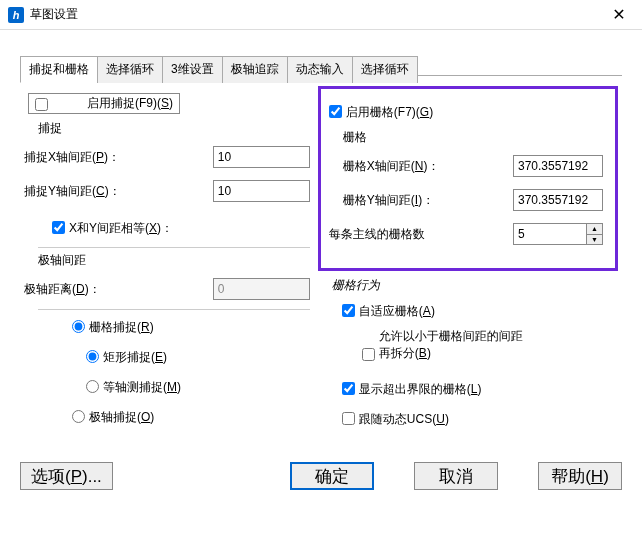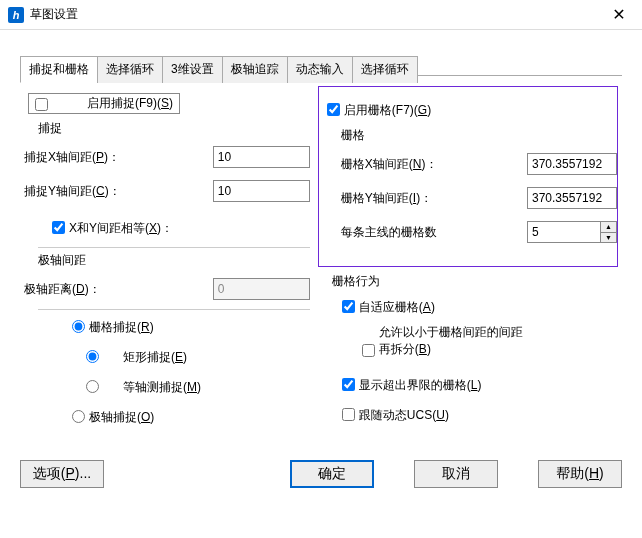--- a/index.html
+++ b/index.html
@@ -68,43 +68,43 @@
     gap: 0;
   }
   .col {
     flex: 1;
     padding: 6px 4px;
   }
   .col.right {
     flex: 1.05;
   }
   .highlight-box {
-    border: 1px solid #6d28d9;
-    padding: 6px 0 14px 8px;
+    border: 3px solid #6d28d9;
+    padding: 6px 12px 14px 8px;
     margin-bottom: 6px;
   }
   .row-line {
     display: flex;
     align-items: center;
     margin: 4px 0;
     height: 26px;
   }
   .enable-snap {
     border: 1px solid #888;
     padding: 1px 6px;
     display: inline-flex;
     align-items: flex-end;
     gap: 35px;
   }
   .group-label {
     margin: 4px 0 2px 14px;
   }
   .indent1 { margin-left: 28px; }
   .indent2 { margin-left: 48px; }
-  .indent3 { margin-left: 62px; gap: 20px; }
+  .indent3 { margin-left: 62px; }
   .field-row {
     display: flex;
     align-items: center;
     margin: 6px 0;
     height: 28px;
   }
   .field-row .lbl { flex: 1; }
   .txt {
     width: 90px;
     height: 22px;
@@ -147,21 +147,21 @@
     padding: 20px 20px 12px 20px;
     gap: 40px;
     align-items: center;
   }
   .footer .spacer { flex: 1; }
   .btn {
     min-width: 84px;
     height: 28px;
     border: 1px solid #888;
     background: #eee;
-    font-size: 14px;
+    font-size: 17px;
     font-family: inherit;
     padding: 0 10px;
   }
   .btn.primary {
     border: 2px solid #0066cc;
     background: #eee;
   }
   hr.sep {
     border: none;
     border-top: 1px solid #ccc;
@@ -248,33 +248,33 @@
       <div style="margin:2px 0 2px 14px;">栅格</div>
 
       <div class="field-row" style="margin-left:14px;">
         <span class="lbl">栅格X轴间距(<span class="underline">N</span>)：</span>
         <input class="txt" value="370.3557192" style="">
       </div>
       <div class="field-row" style="margin-left:14px;gap:8px;">
         <span class="lbl">栅格Y轴间距(<span class="underline">I</span>)：</span>
         <input class="txt" value="370.3557192" style="">
       </div>
-      <div class="field-row" style="margin-left:14px;">
+      <div class="field-row" style="">
         <span class="lbl">每条主线的栅格数</span>
         <span class="spinner-wrap">
           <input class="txt" style="width: 74px;" value="5">
           <span class="sp">
               <div>▲</div>
               <div>▼</div>
             </span>
         </span>
       </div>
     </div>
 
-    <div style="margin:4px 0 4px 14px;">栅格行为</div>
+    <div style="margin:4px 0 4px 14px;font-style:italic;">栅格行为</div>
 
     <div class="row-line" style="margin-left:24px;">
       <input type="checkbox" checked="" style="">
       <span>自适应栅格(<span class="underline">A</span>)</span>
     </div>
     <div class="row-line" style="margin-left:44px; height:auto; align-items:flex-end; margin-top:4px;">
       <input type="checkbox" style="margin-top: 2px;">
       <span>
         <span>允许以小于栅格间距的间距</span><br>
         <span>再拆分(<span class="underline">B</span>)</span>

